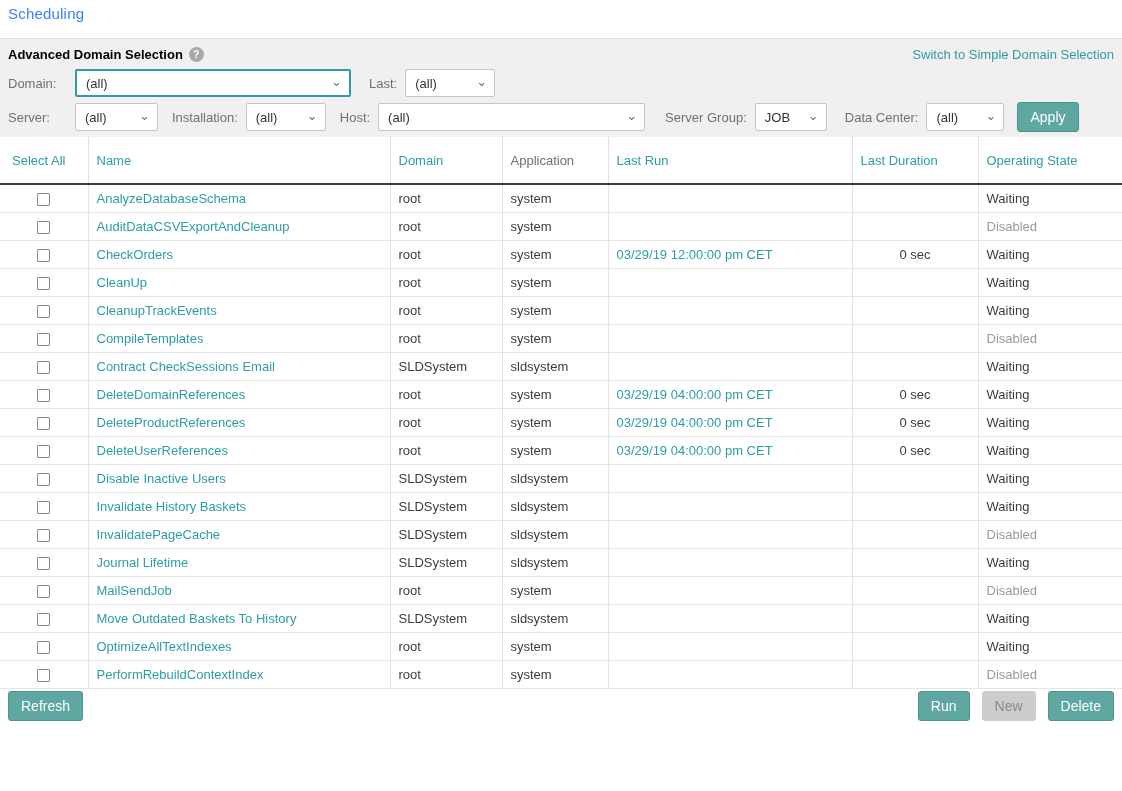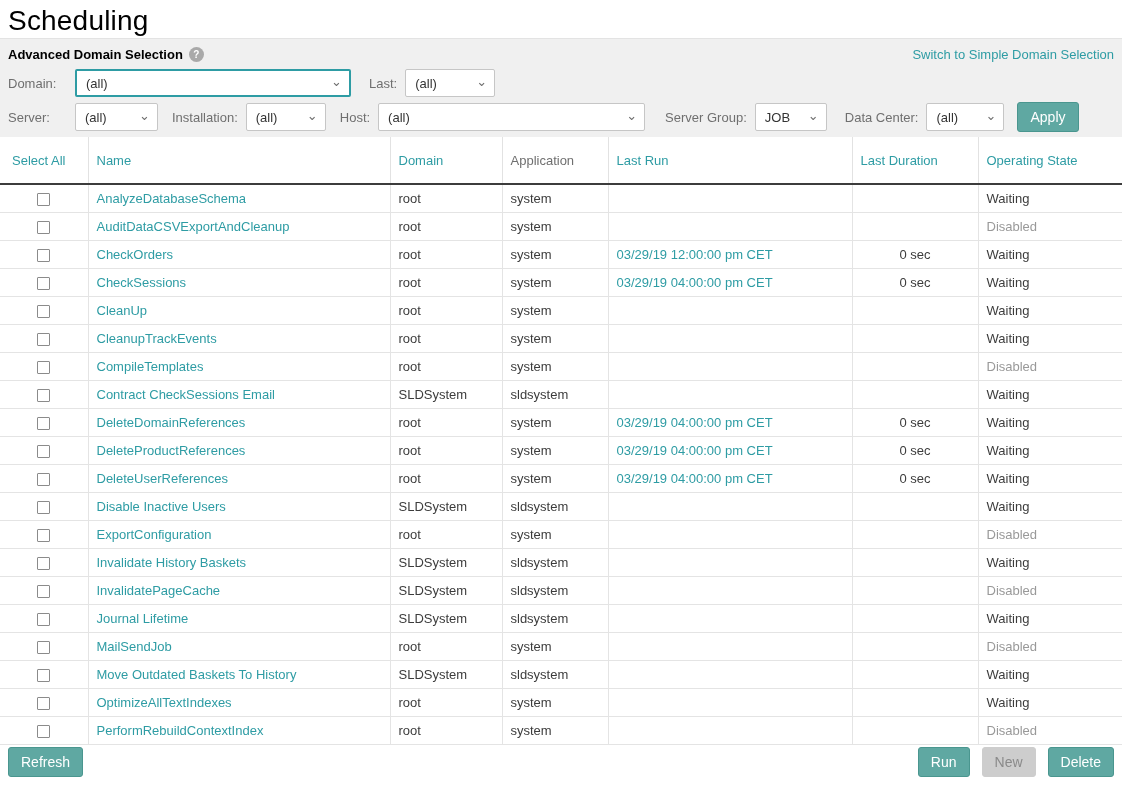--- a/index.html
+++ b/index.html
@@ -13,21 +13,21 @@
   }
   *{box-sizing:border-box;}
   html,body{margin:0;padding:0;}
   body{
     width:1122px;height:791px;overflow:hidden;background:#fff;
     font-family:"Liberation Sans","DejaVu Sans",sans-serif;
     font-size:13px;color:#3c3c3c;
   }
   
   .title-bar{height:38px;padding:5px 0 0 8px;background:#fff;}
-  .title-bar h1{margin:0;font-size:28px;font-weight:400;color:#000000;letter-spacing:.2px;}
+  .title-bar h1{margin:0;font-size:15px;font-weight:400;color:#3b82f6;letter-spacing:.2px;}
   
   .panel{height:99px;background:var(--panel-bg);border-top:1px solid #e3e3e3;padding:7px 8px 6px 8px;}
   .panel-head{display:flex;justify-content:space-between;align-items:center;height:17px;}
   .panel-title-wrap{display:flex;align-items:center;gap:6px;}
   .panel-title{font-weight:700;font-size:13px;color:#000000;}
   .help-icon{
     width:15px;height:15px;border-radius:50%;background:#a9a9a9;color:#fff;
     font-size:10px;font-weight:700;display:inline-flex;align-items:center;justify-content:center;
     cursor:pointer;
   }
@@ -191,107 +191,89 @@
         <td class="cell-check"><input type="checkbox" class="row-cb" style=""></td>
         <td><a class="job-link">CheckOrders</a></td>
         <td>root</td>
         <td>system</td>
         <td class="run-date">03/29/19 12:00:00 pm CET</td>
         <td class="cell-dur">0 sec</td>
         <td>Waiting</td>
       </tr>
       <tr>
         <td class="cell-check"><input type="checkbox" class="row-cb" style=""></td>
-        <td><a class="job-link">CheckSessions</a></td>
+        <td><a class="job-link">CleanUp</a></td>
+        <td>root</td>
+        <td>system</td>
+        <td class="run-date"></td>
+        <td class="cell-dur"></td>
+        <td>Waiting</td>
+      </tr>
+      <tr>
+        <td class="cell-check"><input type="checkbox" class="row-cb" style=""></td>
+        <td><a class="job-link">CleanupTrackEvents</a></td>
+        <td>root</td>
+        <td>system</td>
+        <td class="run-date"></td>
+        <td class="cell-dur"></td>
+        <td>Waiting</td>
+      </tr>
+      <tr>
+        <td class="cell-check"><input type="checkbox" class="row-cb" style=""></td>
+        <td><a class="job-link">CompileTemplates</a></td>
+        <td>root</td>
+        <td>system</td>
+        <td class="run-date"></td>
+        <td class="cell-dur"></td>
+        <td class="state-disabled">Disabled</td>
+      </tr>
+      <tr>
+        <td class="cell-check"><input type="checkbox" class="row-cb" style=""></td>
+        <td><a class="job-link">Contract CheckSessions Email</a></td>
+        <td>SLDSystem</td>
+        <td>sldsystem</td>
+        <td class="run-date"></td>
+        <td class="cell-dur"></td>
+        <td>Waiting</td>
+      </tr>
+      <tr>
+        <td class="cell-check"><input type="checkbox" class="row-cb" style=""></td>
+        <td><a class="job-link">DeleteDomainReferences</a></td>
         <td>root</td>
         <td>system</td>
         <td class="run-date">03/29/19 04:00:00 pm CET</td>
         <td class="cell-dur">0 sec</td>
         <td>Waiting</td>
       </tr>
       <tr>
         <td class="cell-check"><input type="checkbox" class="row-cb" style=""></td>
-        <td><a class="job-link">CleanUp</a></td>
-        <td>root</td>
-        <td>system</td>
-        <td class="run-date"></td>
-        <td class="cell-dur"></td>
-        <td>Waiting</td>
-      </tr>
-      <tr>
-        <td class="cell-check"><input type="checkbox" class="row-cb" style=""></td>
-        <td><a class="job-link">CleanupTrackEvents</a></td>
-        <td>root</td>
-        <td>system</td>
-        <td class="run-date"></td>
-        <td class="cell-dur"></td>
-        <td>Waiting</td>
-      </tr>
-      <tr>
-        <td class="cell-check"><input type="checkbox" class="row-cb" style=""></td>
-        <td><a class="job-link">CompileTemplates</a></td>
-        <td>root</td>
-        <td>system</td>
-        <td class="run-date"></td>
-        <td class="cell-dur"></td>
-        <td class="state-disabled">Disabled</td>
-      </tr>
-      <tr>
-        <td class="cell-check"><input type="checkbox" class="row-cb" style=""></td>
-        <td><a class="job-link">Contract CheckSessions Email</a></td>
-        <td>SLDSystem</td>
-        <td>sldsystem</td>
-        <td class="run-date"></td>
-        <td class="cell-dur"></td>
-        <td>Waiting</td>
-      </tr>
-      <tr>
-        <td class="cell-check"><input type="checkbox" class="row-cb" style=""></td>
-        <td><a class="job-link">DeleteDomainReferences</a></td>
+        <td><a class="job-link">DeleteProductReferences</a></td>
         <td>root</td>
         <td>system</td>
         <td class="run-date">03/29/19 04:00:00 pm CET</td>
         <td class="cell-dur">0 sec</td>
         <td>Waiting</td>
       </tr>
       <tr>
         <td class="cell-check"><input type="checkbox" class="row-cb" style=""></td>
-        <td><a class="job-link">DeleteProductReferences</a></td>
+        <td><a class="job-link">DeleteUserReferences</a></td>
         <td>root</td>
         <td>system</td>
         <td class="run-date">03/29/19 04:00:00 pm CET</td>
         <td class="cell-dur">0 sec</td>
         <td>Waiting</td>
       </tr>
       <tr>
         <td class="cell-check"><input type="checkbox" class="row-cb" style=""></td>
-        <td><a class="job-link">DeleteUserReferences</a></td>
-        <td>root</td>
-        <td>system</td>
-        <td class="run-date">03/29/19 04:00:00 pm CET</td>
-        <td class="cell-dur">0 sec</td>
-        <td>Waiting</td>
-      </tr>
-      <tr>
-        <td class="cell-check"><input type="checkbox" class="row-cb" style=""></td>
         <td><a class="job-link">Disable Inactive Users</a></td>
         <td>SLDSystem</td>
         <td>sldsystem</td>
         <td class="run-date"></td>
         <td class="cell-dur"></td>
         <td>Waiting</td>
-      </tr>
-      <tr>
-        <td class="cell-check"><input type="checkbox" class="row-cb" style=""></td>
-        <td><a class="job-link">ExportConfiguration</a></td>
-        <td>root</td>
-        <td>system</td>
-        <td class="run-date"></td>
-        <td class="cell-dur"></td>
-        <td class="state-disabled">Disabled</td>
       </tr>
       <tr>
         <td class="cell-check"><input type="checkbox" class="row-cb" style=""></td>
         <td><a class="job-link">Invalidate History Baskets</a></td>
         <td>SLDSystem</td>
         <td>sldsystem</td>
         <td class="run-date"></td>
         <td class="cell-dur"></td>
         <td>Waiting</td>
       </tr>

